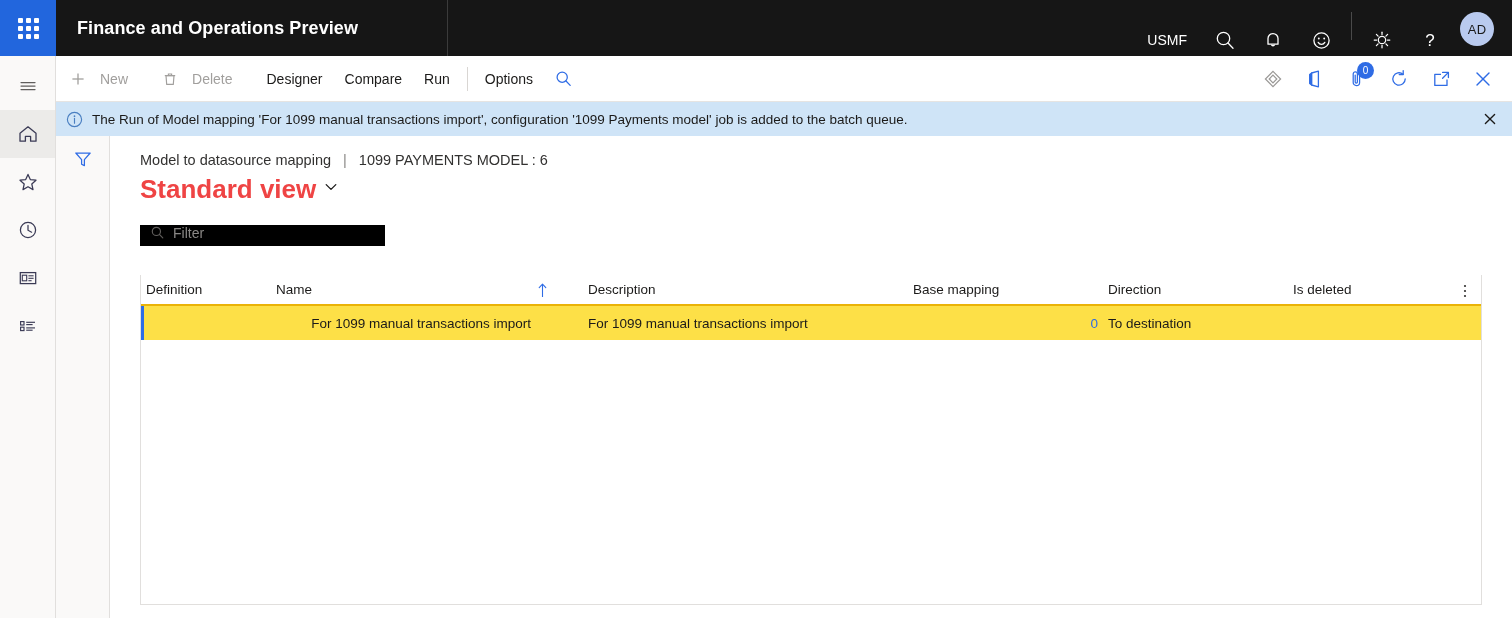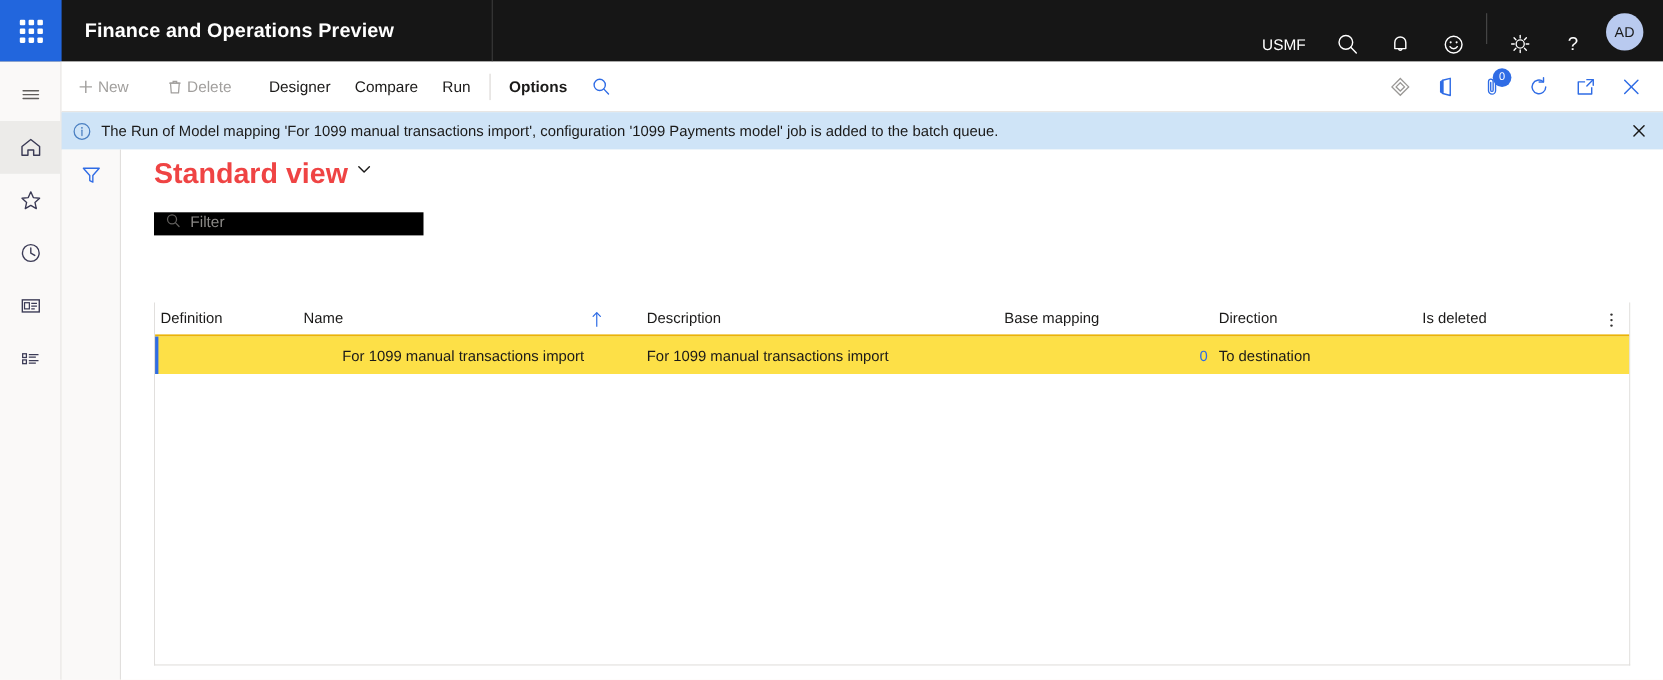--- a/index.html
+++ b/index.html
@@ -73,26 +73,26 @@
 
   
   .cmdbar {
     position: absolute; top: 56px; left: 56px;
     width: 1456px; height: 46px;
     background: #ffffff;
     border-bottom: 1px solid #e6e4e2;
     display: flex; align-items: center;
   }
   .cmd-btn {
-    display: flex; align-items: center; gap: 3px;
+    display: flex; align-items: center; gap: 14px;
     height: 44px; padding: 0 11px;
     font-size: 14px; color: #1b1a19; cursor: pointer; white-space: nowrap;
   }
   .cmd-btn.disabled { color: #a19f9d; cursor: default; }
-  .cmd-btn.strong { font-weight: bold; }
+  .cmd-btn.strong { font-weight: normal; }
   .cmd-btn svg { display: block; }
   .cmd-sep { width: 1px; height: 24px; background: #d9d6d3; margin: 0 6px; }
   .cmd-search { padding: 0 12px 0 10px; display: flex; align-items: center; cursor: pointer; }
   .cmd-spacer { flex: 1 1 auto; }
   .cmd-icon {
     width: 42px; height: 44px; display: flex; align-items: center; justify-content: center;
     position: relative; cursor: pointer;
   }
   .badge {
     position: absolute; top: 5px; right: 4px;
@@ -436,20 +436,25 @@
   <div class="filterpane">
     <div class="funnel">
       <svg width="22" height="22" viewBox="0 0 22 22">
         <path d="M3.8 5 H18.2 L12.4 11.6 V17.6 L9.6 16.2 V11.6 Z" fill="none" stroke="#2f6ce5" stroke-width="1.25" stroke-linejoin="round"></path>
       </svg>
     </div>
   </div>
 
   <div class="content">
 
+    <div class="breadcrumb">
+      <span class="bc-link">Model to datasource mapping</span>
+      <span class="bc-sep">|</span>
+      <span>1099 PAYMENTS MODEL : 6</span>
+    </div>
 
     <div class="pagetitle">
       <span class="ttl">Standard view</span>
       <span>
         <svg width="16" height="16" viewBox="0 0 16 16">
           <polyline points="3.2,5.6 8,10.4 12.8,5.6" fill="none" stroke="#1b1a19" stroke-width="1.3" stroke-linecap="round" stroke-linejoin="round"></polyline>
         </svg>
       </span>
     </div>
 

